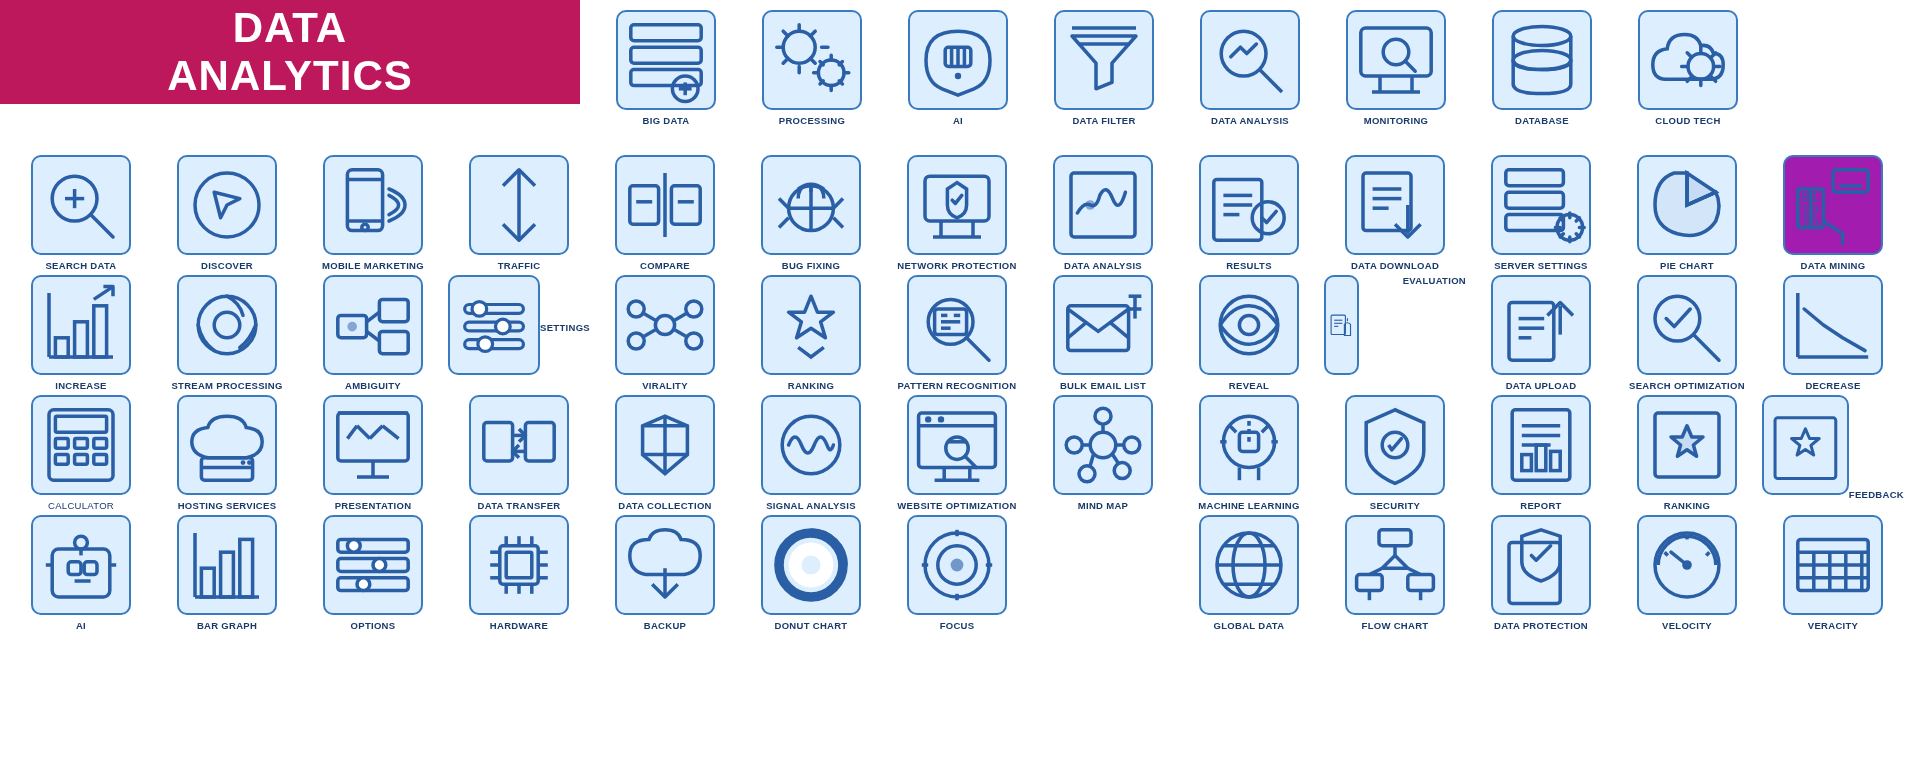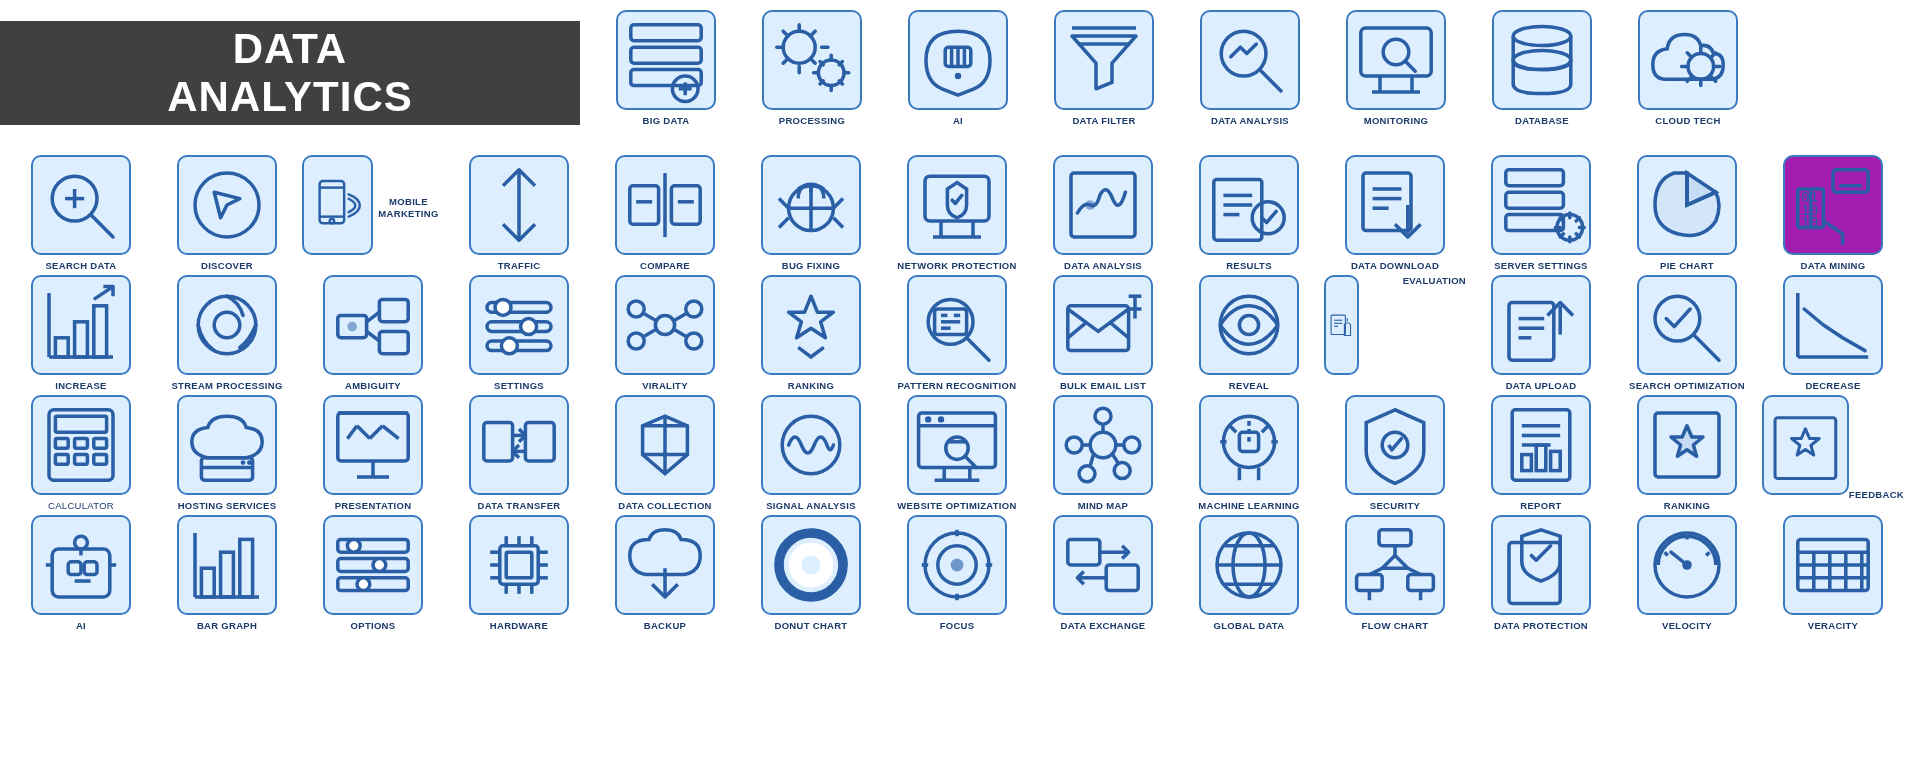--- a/index.html
+++ b/index.html
@@ -11,25 +11,24 @@
       overflow: hidden;
     }
 
     
     .title-block {
       position: absolute;
       top: 0;
       left: 0;
       width: 580px;
       height: 104px;
-      background: #404040;
+      background: #be185d;
       display: flex;
       align-items: center;
       justify-content: center;
-      margin-top: 21px;
     }
 
     .title-text {
       color: #ffffff;
       font-size: 42px;
       font-weight: 900;
       text-align: center;
       line-height: 1.15;
       letter-spacing: 1px;
     }
@@ -156,21 +155,21 @@
     </div>
     <div style="position: absolute; left: 156px; top: 155px; width: 142px; display: flex; flex-direction: column; align-items: center;">
       <div style="width: 100px; height: 100px; border: 2.5px solid rgb(58, 123, 191); border-radius: 10px; background: rgb(221, 238, 255); display: flex; align-items: center; justify-content: center; margin-bottom: 5px;">
         <svg viewBox="0 0 60 60" fill="none">
       <circle cx="30" cy="30" r="20" stroke="#2a5fa5" stroke-width="2.2"></circle>
       <path d="M22 22 L26 38 L30 30 L38 26 Z" stroke="#2a5fa5" stroke-width="2.2" stroke-linejoin="round"></path>
     </svg>
       </div>
       <div style="font-size: 9.5px; font-weight: 700; color: rgb(26, 58, 106); text-align: center; line-height: 1.2; letter-spacing: 0.3px; text-transform: uppercase; max-width: 140px;">DISCOVER</div>
     </div>
-    <div style="position: absolute; left: 302px; top: 155px; width: 142px; display: flex; flex-direction: row; align-items: center;">
+    <div style="position: absolute; left: 302px; top: 155px; width: 142px; display: flex; flex-direction: column; align-items: center;">
       <div style="width: 100px; height: 100px; border: 2.5px solid rgb(58, 123, 191); border-radius: 10px; background: rgb(221, 238, 255); display: flex; align-items: center; justify-content: center; margin-bottom: 5px;">
         <svg viewBox="0 0 60 60" fill="none">
       <rect x="14" y="8" width="22" height="38" rx="3" stroke="#2a5fa5" stroke-width="2.2"></rect>
       <line x1="14" y1="14" x2="36" y2="14" stroke="#2a5fa5" stroke-width="2.2"></line>
       <line x1="14" y1="40" x2="36" y2="40" stroke="#2a5fa5" stroke-width="2.2"></line>
       <circle cx="25" cy="44" r="2" stroke="#2a5fa5" stroke-width="2.2"></circle>
       <path d="M40 20 Q50 24 50 30 Q50 36 40 40" stroke="#2a5fa5" stroke-width="2.2" stroke-linecap="round"></path>
       <path d="M40 24 Q46 27 46 30 Q46 33 40 36" stroke="#2a5fa5" stroke-width="2.2" stroke-linecap="round"></path>
     </svg>
       </div>
@@ -336,21 +335,21 @@
       <rect x="8" y="24" width="18" height="14" rx="2" stroke="#2a5fa5" stroke-width="2.2"></rect>
       <rect x="34" y="14" width="18" height="14" rx="2" stroke="#2a5fa5" stroke-width="2.2"></rect>
       <rect x="34" y="34" width="18" height="14" rx="2" stroke="#2a5fa5" stroke-width="2.2"></rect>
       <line x1="26" y1="28" x2="34" y2="22" stroke="#2a5fa5" stroke-width="2.2"></line>
       <line x1="26" y1="34" x2="34" y2="40" stroke="#2a5fa5" stroke-width="2.2"></line>
       <circle cx="17" cy="31" r="3" fill="#2a5fa5" opacity="0.5"></circle>
     </svg>
       </div>
       <div style="font-size: 9.5px; font-weight: 700; color: rgb(26, 58, 106); text-align: center; line-height: 1.2; letter-spacing: 0.3px; text-transform: uppercase; max-width: 140px;">AMBIGUITY</div>
     </div>
-    <div style="position: absolute; left: 448px; top: 275px; width: 142px; display: flex; flex-direction: column; align-items: center;">
+    <div style="position: absolute; left: 448px; top: 275px; width: 142px; display: flex; flex-direction: row; align-items: center;">
       <div style="width: 100px; height: 100px; border: 2.5px solid rgb(58, 123, 191); border-radius: 10px; background: rgb(221, 238, 255); display: flex; align-items: center; justify-content: center; margin-bottom: 5px;">
         <svg viewBox="0 0 60 60" fill="none">
       <rect x="10" y="16" width="40" height="6" rx="3" stroke="#2a5fa5" stroke-width="2.2"></rect>
       <rect x="10" y="28" width="40" height="6" rx="3" stroke="#2a5fa5" stroke-width="2.2"></rect>
       <rect x="10" y="40" width="40" height="6" rx="3" stroke="#2a5fa5" stroke-width="2.2"></rect>
       <circle cx="20" cy="19" r="5" stroke="#2a5fa5" stroke-width="2.2" fill="white"></circle>
       <circle cx="36" cy="31" r="5" stroke="#2a5fa5" stroke-width="2.2" fill="white"></circle>
       <circle cx="24" cy="43" r="5" stroke="#2a5fa5" stroke-width="2.2" fill="white"></circle>
     </svg>
       </div>
@@ -723,33 +722,20 @@
       <circle cx="30" cy="30" r="12" stroke="#2a5fa5" stroke-width="2.2"></circle>
       <circle cx="30" cy="30" r="4" fill="#2a5fa5" opacity="0.6"></circle>
       <line x1="30" y1="8" x2="30" y2="12" stroke="#2a5fa5" stroke-width="2.2"></line>
       <line x1="30" y1="48" x2="30" y2="52" stroke="#2a5fa5" stroke-width="2.2"></line>
       <line x1="8" y1="30" x2="12" y2="30" stroke="#2a5fa5" stroke-width="2.2"></line>
       <line x1="48" y1="30" x2="52" y2="30" stroke="#2a5fa5" stroke-width="2.2"></line>
     </svg>
       </div>
       <div style="font-size: 9.5px; font-weight: 700; color: rgb(26, 58, 106); text-align: center; line-height: 1.2; letter-spacing: 0.3px; text-transform: uppercase; max-width: 140px;">FOCUS</div>
     </div>
-    <div style="position: absolute; left: 1032px; top: 515px; width: 142px; display: flex; flex-direction: column; align-items: center;">
-      <div style="width: 100px; height: 100px; border: 2.5px solid rgb(58, 123, 191); border-radius: 10px; background: rgb(221, 238, 255); display: flex; align-items: center; justify-content: center; margin-bottom: 5px;">
-        <svg viewBox="0 0 60 60" fill="none">
-      <rect x="8" y="14" width="20" height="16" rx="2" stroke="#2a5fa5" stroke-width="2.2"></rect>
-      <rect x="32" y="30" width="20" height="16" rx="2" stroke="#2a5fa5" stroke-width="2.2"></rect>
-      <line x1="28" y1="22" x2="46" y2="22" stroke="#2a5fa5" stroke-width="2.2"></line>
-      <polyline points="42,18 46,22 42,26" stroke="#2a5fa5" stroke-width="2.2" fill="none" stroke-linejoin="round"></polyline>
-      <line x1="32" y1="38" x2="14" y2="38" stroke="#2a5fa5" stroke-width="2.2"></line>
-      <polyline points="18,34 14,38 18,42" stroke="#2a5fa5" stroke-width="2.2" fill="none" stroke-linejoin="round"></polyline>
-    </svg>
-      </div>
-      <div style="font-size: 9.5px; font-weight: 700; color: rgb(26, 58, 106); text-align: center; line-height: 1.2; letter-spacing: 0.3px; text-transform: uppercase; max-width: 140px;">DATA EXCHANGE</div>
-    </div>
     <div style="position: absolute; left: 1178px; top: 515px; width: 142px; display: flex; flex-direction: column; align-items: center;">
       <div style="width: 100px; height: 100px; border: 2.5px solid rgb(58, 123, 191); border-radius: 10px; background: rgb(221, 238, 255); display: flex; align-items: center; justify-content: center; margin-bottom: 5px;">
         <svg viewBox="0 0 60 60" fill="none">
       <circle cx="30" cy="30" r="20" stroke="#2a5fa5" stroke-width="2.2"></circle>
       <ellipse cx="30" cy="30" rx="10" ry="20" stroke="#2a5fa5" stroke-width="2.2"></ellipse>
       <line x1="10" y1="30" x2="50" y2="30" stroke="#2a5fa5" stroke-width="2.2"></line>
       <line x1="14" y1="18" x2="46" y2="18" stroke="#2a5fa5" stroke-width="2.2"></line>
       <line x1="14" y1="42" x2="46" y2="42" stroke="#2a5fa5" stroke-width="2.2"></line>
     </svg>
       </div>

